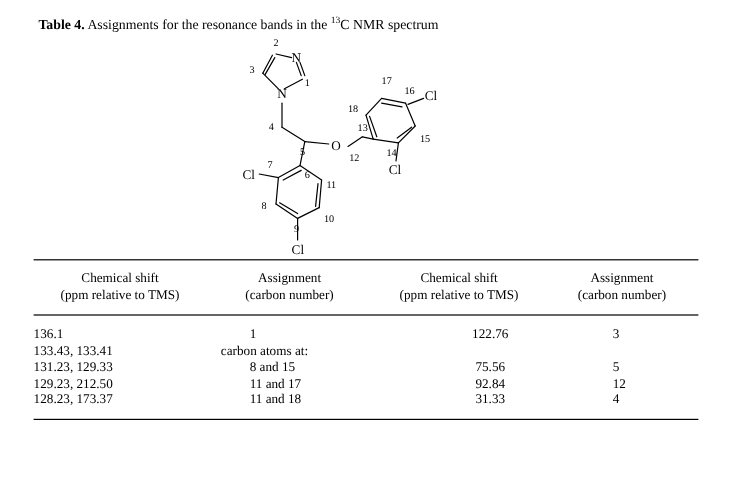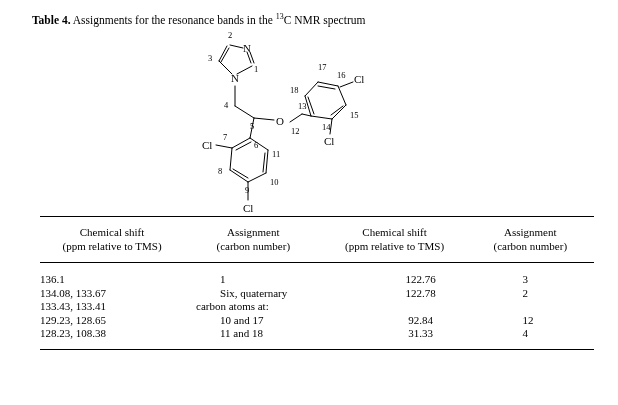--- a/index.html
+++ b/index.html
@@ -45,21 +45,21 @@
     width: 330px;
     height: 185px;
   }
   .structure svg {
     display: block;
   }
 
   
   .table-wrap {
     position: absolute;
-    left: 40px;
+    left: 28px;
     top: 216px;
     width: 554px;
   }
   .rule {
     height: 1px;
     background: #000;
     width: 100%;
   }
   .rule.thin {
     height: 1px;
@@ -224,39 +224,39 @@
     <div class="body-pad-top"></div>
     <table class="data">
       <tbody>
           <tr>
         <td class="col-cs1"><span class="cs1cell">136.1</span></td>
         <td class="col-as1"><span class="as1cell">1</span></td>
         <td class="col-cs2"><span class="cs2cell">122.76</span></td>
         <td class="col-as2"><span class="as2cell">3</span></td>
       </tr>
       <tr>
-        <td class="col-cs1"><span class="cs1cell">134.08, 133.67</span></td>
-        <td class="col-as1"><span class="as1cell">Six, quaternary</span></td>
-        <td class="col-cs2"><span class="cs2cell">122.78</span></td>
-        <td class="col-as2"><span class="as2cell">2</span></td>
-      </tr>
-      <tr>
         <td class="col-cs1"><span class="cs1cell">133.43, 133.41</span></td>
         <td class="col-as1"><span class="as1cell indent">carbon atoms at:</span></td>
         <td class="col-cs2"><span class="cs2cell"></span></td>
         <td class="col-as2"><span class="as2cell"></span></td>
       </tr>
       <tr>
-        <td class="col-cs1"><span class="cs1cell">129.23, 128.65</span></td>
-        <td class="col-as1"><span class="as1cell">10 and 17</span></td>
+        <td class="col-cs1"><span class="cs1cell">131.23, 129.33</span></td>
+        <td class="col-as1"><span class="as1cell">8 and 15</span></td>
+        <td class="col-cs2"><span class="cs2cell">75.56</span></td>
+        <td class="col-as2"><span class="as2cell">5</span></td>
+      </tr>
+      <tr>
+        <td class="col-cs1"><span class="cs1cell">129.23, 212.50</span></td>
+        <td class="col-as1"><span class="as1cell">11 and 17</span></td>
         <td class="col-cs2"><span class="cs2cell">92.84</span></td>
         <td class="col-as2"><span class="as2cell">12</span></td>
       </tr>
       <tr>
-        <td class="col-cs1"><span class="cs1cell">128.23, 108.38</span></td>
+        <td class="col-cs1"><span class="cs1cell">128.23, 173.37</span></td>
         <td class="col-as1"><span class="as1cell">11 and 18</span></td>
         <td class="col-cs2"><span class="cs2cell">31.33</span></td>
         <td class="col-as2"><span class="as2cell">4</span></td>
       </tr>
     </tbody>
       </table>
     <div class="body-pad-bot"></div>
     <div class="rule"></div>
   </div>
 

